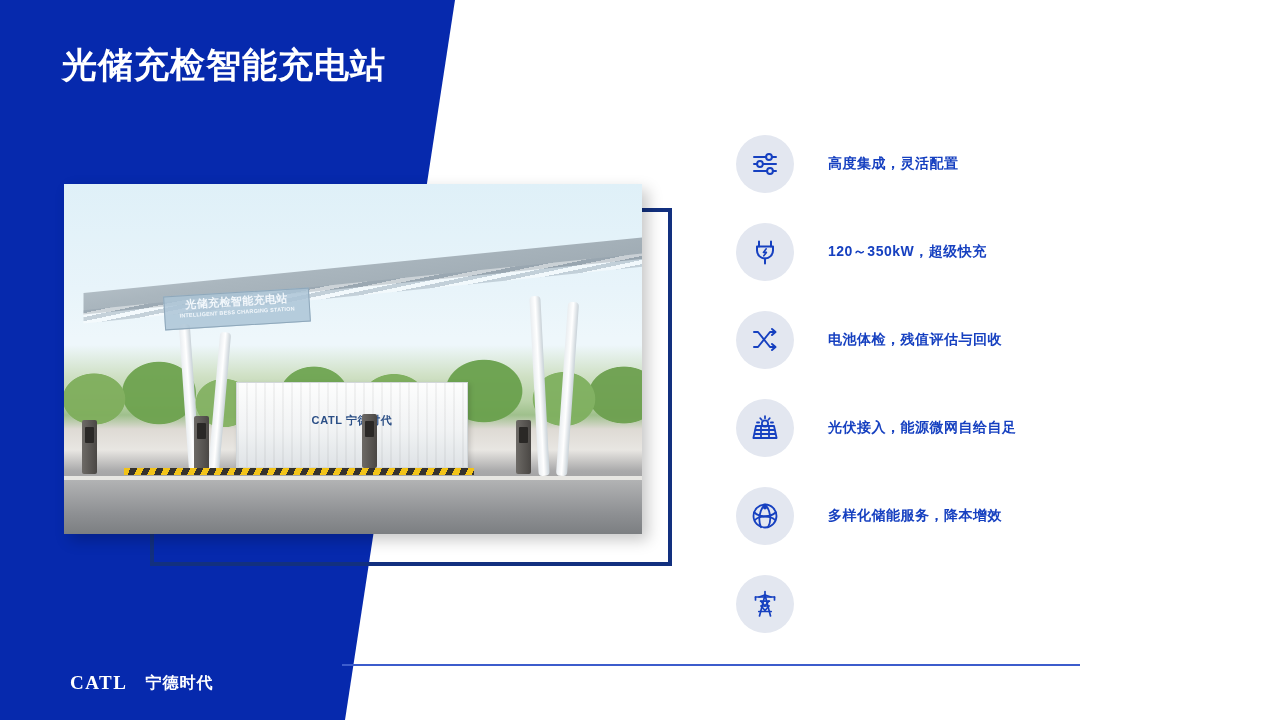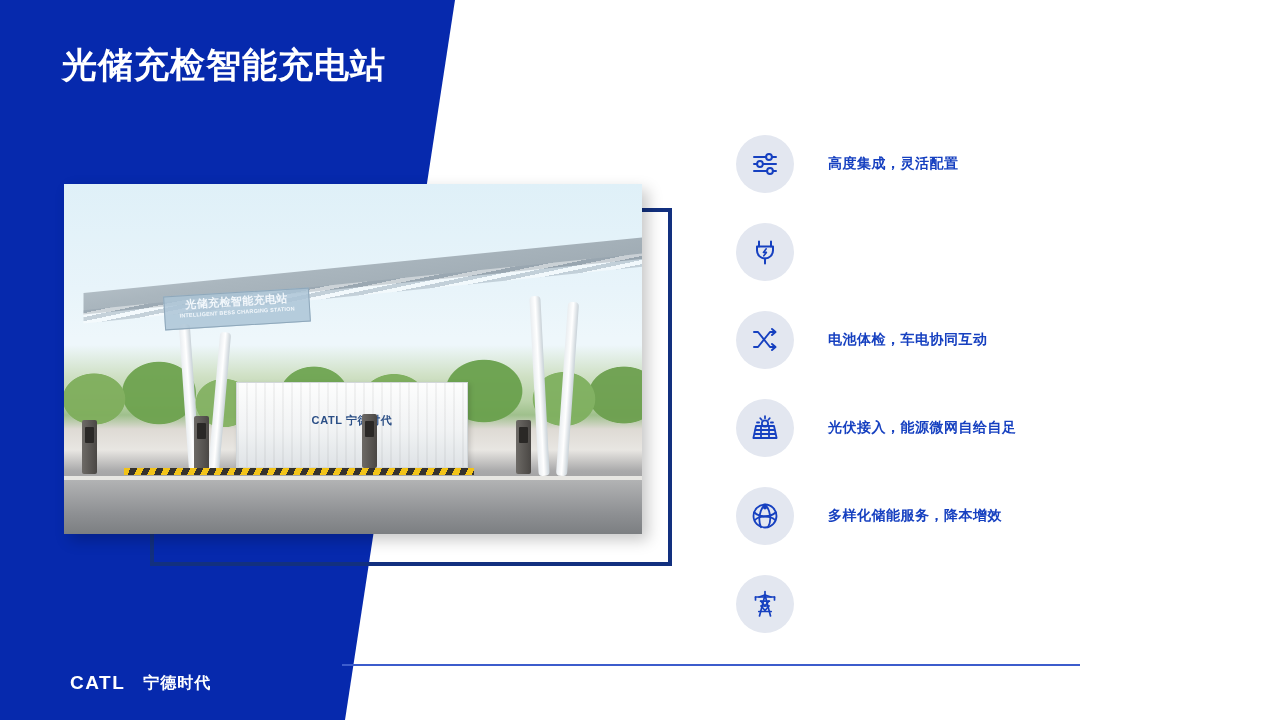--- a/index.html
+++ b/index.html
@@ -274,20 +274,21 @@
     top: 672px;
     display: flex;
     align-items: center;
     color: #ffffff;
     white-space: nowrap;
   }
   .logo-catl {
     font-size: 19px;
     font-weight: bold;
     letter-spacing: 1.5px;
+    font-family: Liberation Serif, serif;
   }
   .logo-cn {
     font-size: 16px;
     font-weight: bold;
     margin-left: 18px;
     letter-spacing: 1px;
   }
 </style>
 </head>
 <body>
@@ -345,32 +346,33 @@
 
     <div class="feature-row">
       <div class="feature-icon">
         <svg width="30" height="30" viewBox="0 0 30 30" fill="none" stroke="#1640c0" stroke-width="2" stroke-linecap="round" stroke-linejoin="round">
           <path d="M9 4.5v5M21 4.5v5"></path>
           <path d="M7 9.5h16v4a8 8 0 0 1-8 8 8 8 0 0 1-8-8z"></path>
           <line x1="15" y1="21.5" x2="15" y2="26.5"></line>
           <path d="M16.2 11.8l-2.8 3.6h3l-2.6 3.4" stroke-width="1.6"></path>
         </svg>
       </div>
+      <div class="feature-label">120～350kW，超级快充</div>
     </div>
 
     <div class="feature-row">
       <div class="feature-icon">
         <svg width="30" height="30" viewBox="0 0 30 30" fill="none" stroke="#1640c0" stroke-width="2" stroke-linecap="round" stroke-linejoin="round">
           <path d="M4 7h4l12 15h5"></path>
           <path d="M4 22h4l12-15h5"></path>
           <path d="M22 4l3.5 3L22 10"></path>
           <path d="M22 19l3.5 3L22 25"></path>
         </svg>
       </div>
-      <div class="feature-label">电池体检，车电协同互动</div>
+      <div class="feature-label">电池体检，残值评估与回收</div>
     </div>
 
     <div class="feature-row">
       <div class="feature-icon">
         <svg width="30" height="30" viewBox="0 0 30 30" fill="none" stroke="#1640c0" stroke-width="1.8" stroke-linecap="round" stroke-linejoin="round">
           <path d="M15 3.2v2M10.3 5.2l1.3 1.6M19.7 5.2l-1.3 1.6M7 9.5h2.1M23 9.5h-2.1"></path>
           <circle cx="15" cy="10.4" r="3.1"></circle>
           <path d="M6 13h18l2.6 12H3.4z"></path>
           <path d="M5.6 17h18.8M4.9 21h20.2M11 13v12M19 13v12"></path>
         </svg>

